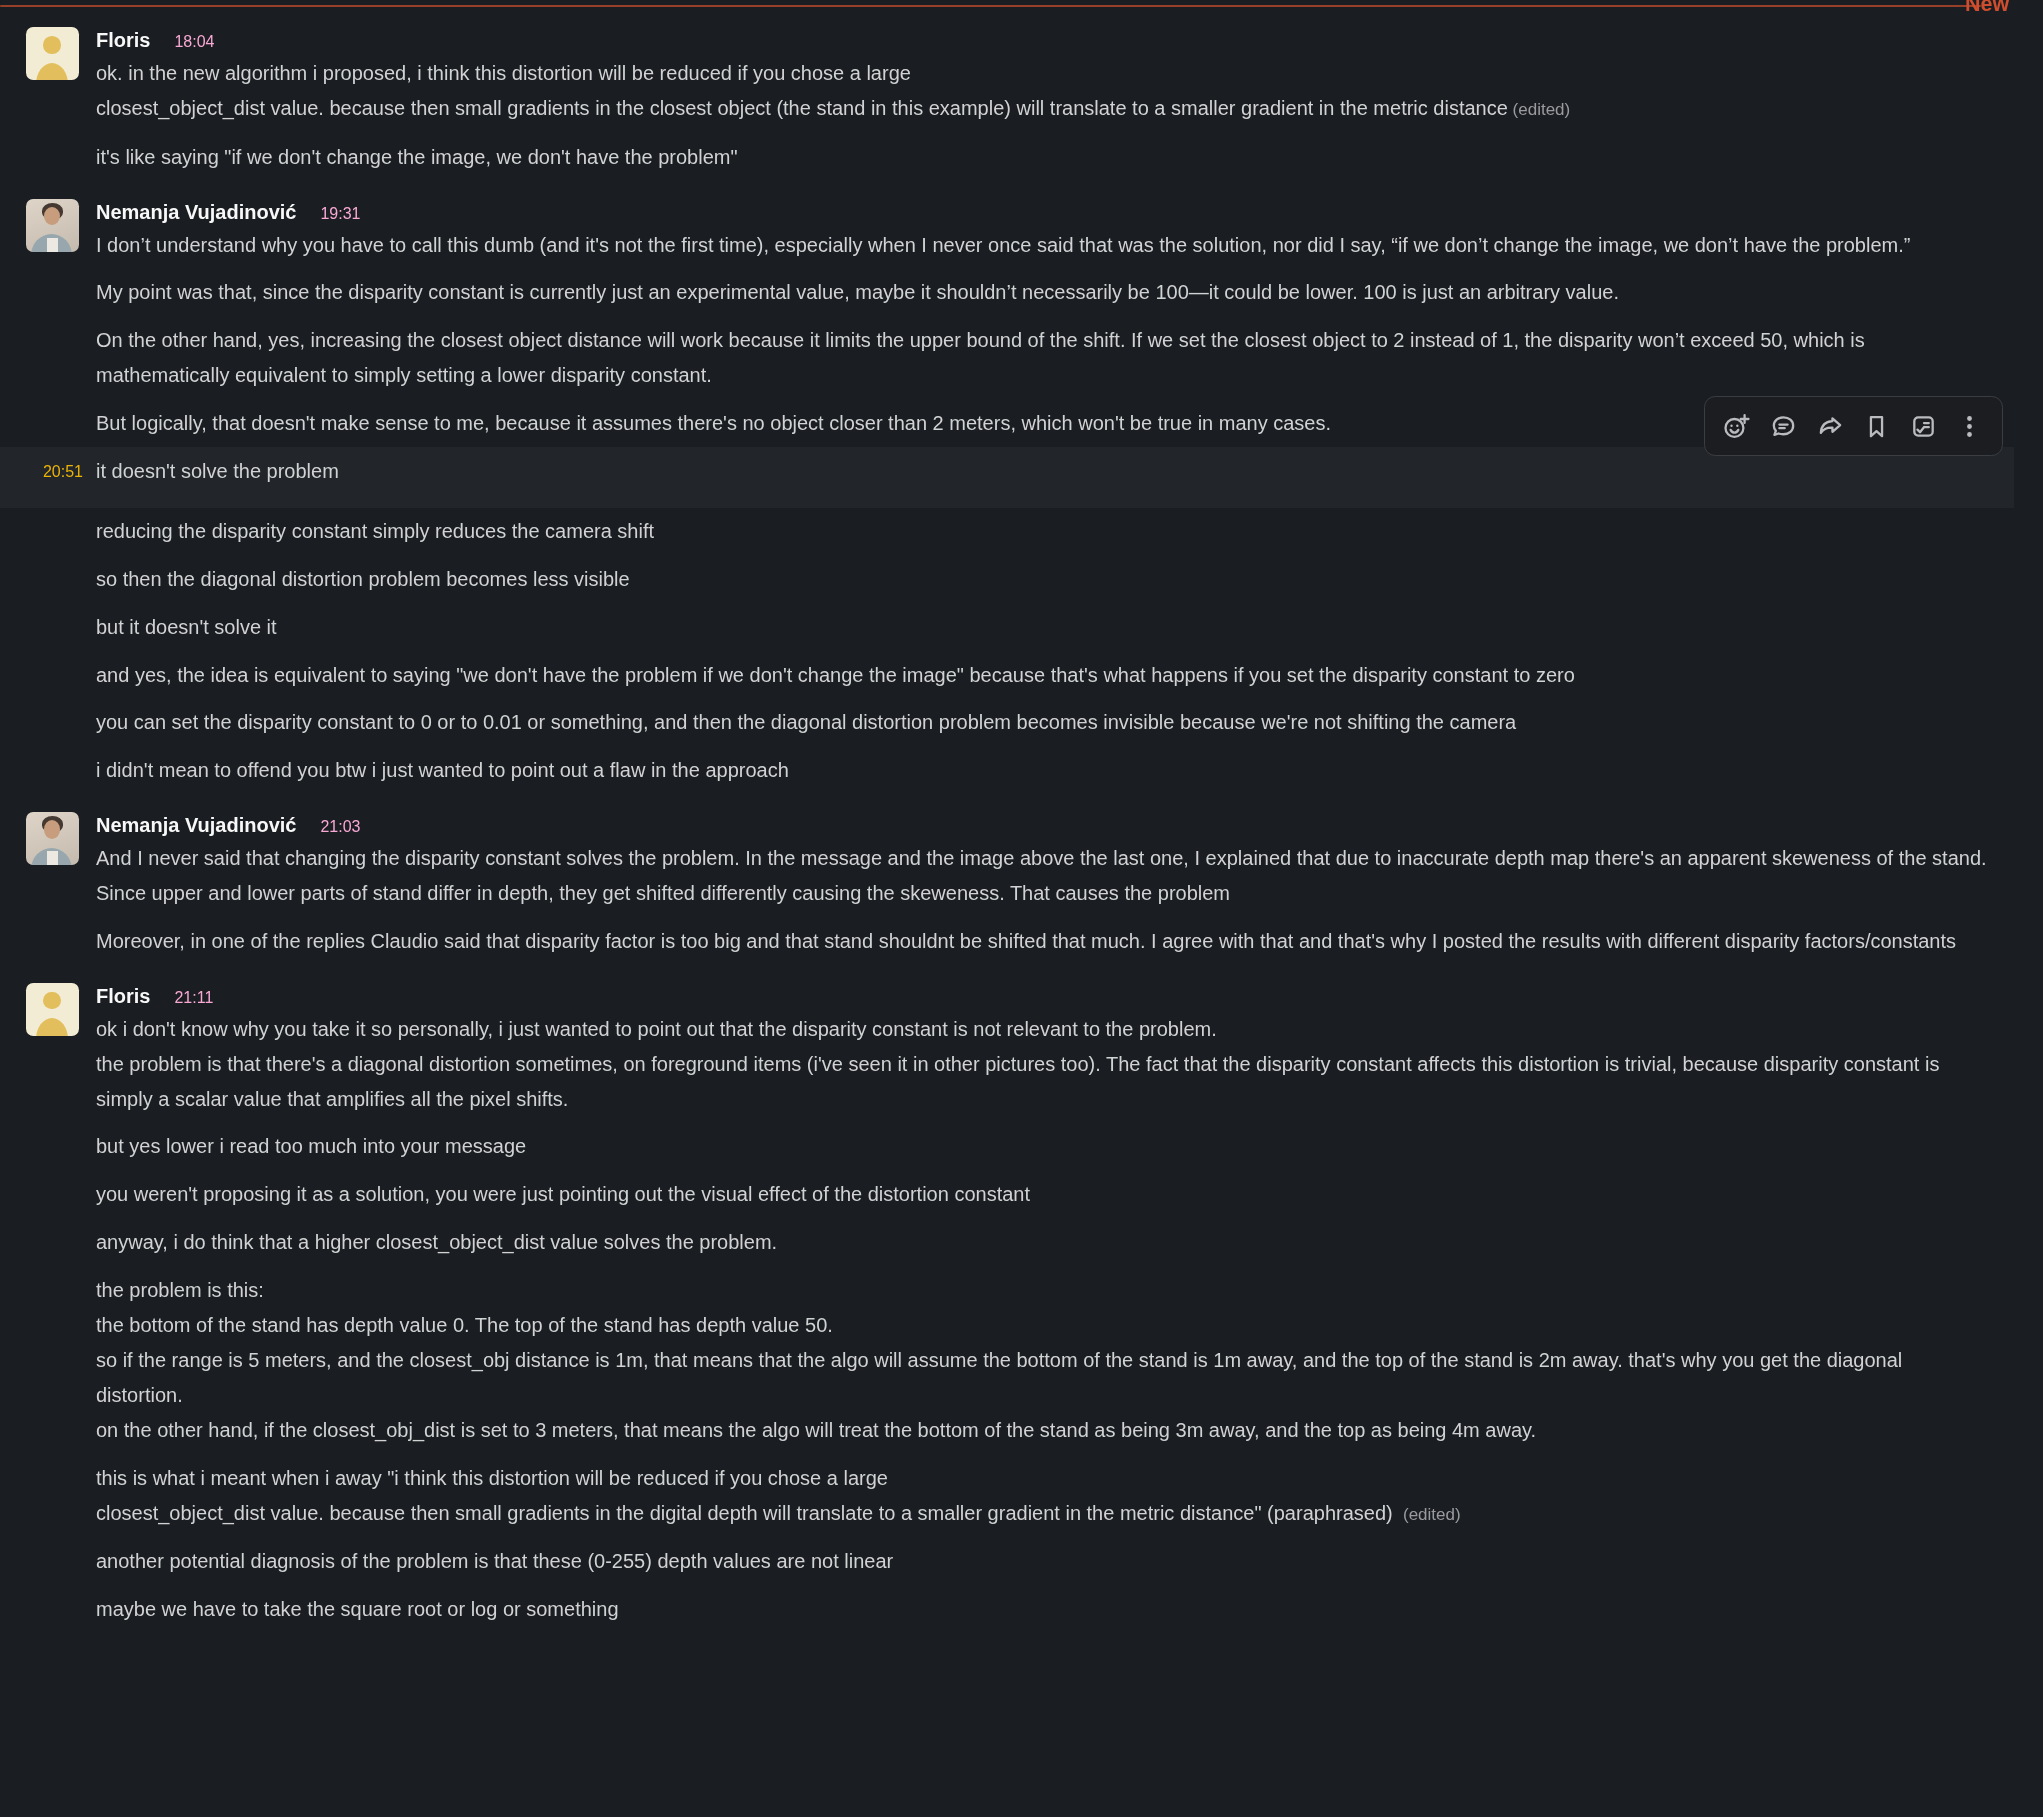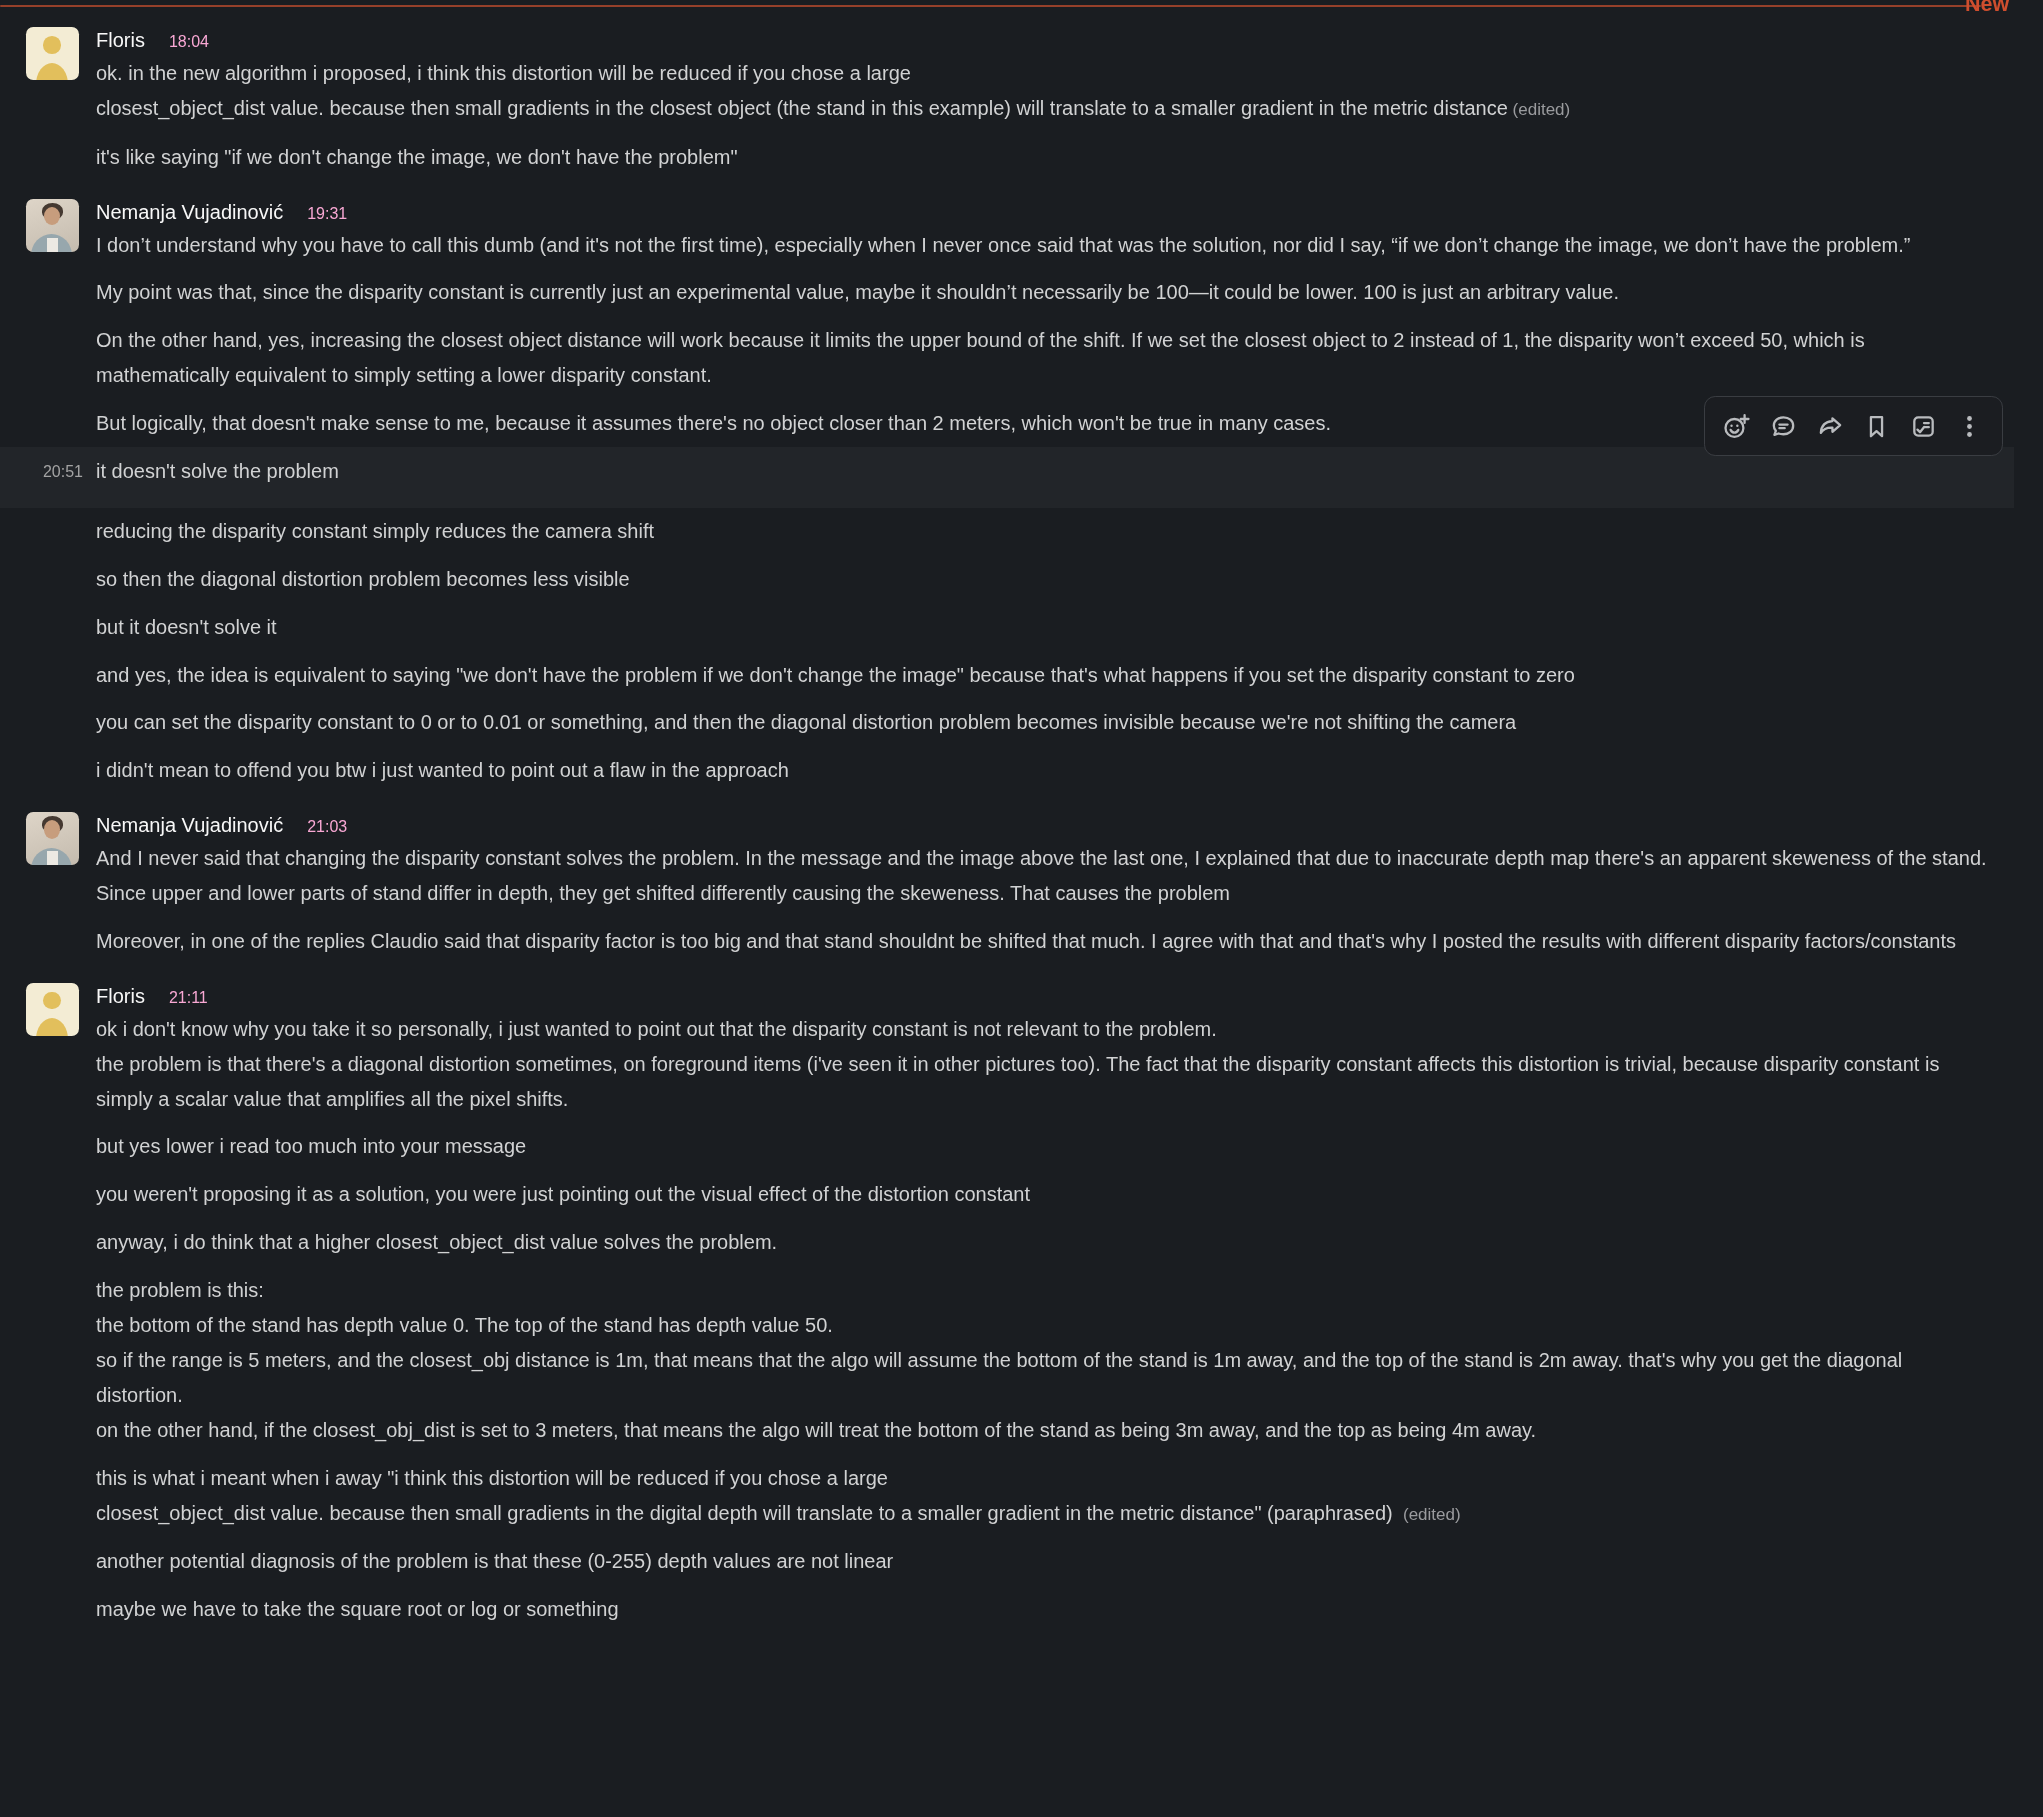--- a/index.html
+++ b/index.html
@@ -26,25 +26,25 @@
   .avatar.floris{background:#f3ecd4;}
   .avatar.floris .head{position:absolute;top:8.8px;left:17.6px;width:17.6px;height:17.6px;border-radius:50%;background:#e2bf5c;}
   .avatar.floris .body{position:absolute;bottom:-6.4px;left:10.4px;width:32px;height:24px;border-radius:50% 50% 0 0/90% 90% 0 0;background:#e2bf5c;}
   .avatar.nemanja{background:linear-gradient(160deg,#ded5c8,#c4bbae);}
   .avatar.nemanja .cardigan{position:absolute;bottom:-8px;left:5.6px;width:41px;height:25.5px;border-radius:50% 50% 0 0/85% 85% 0 0;background:#97a7ad;}
   .avatar.nemanja .shirt{position:absolute;bottom:-4.8px;left:21px;width:11.2px;height:19px;background:#ece9e3;}
   .avatar.nemanja .hair{position:absolute;top:4px;left:16px;width:21px;height:16px;border-radius:50% 50% 40% 40%;background:#453931;}
   .avatar.nemanja .face{position:absolute;top:8px;left:18.4px;width:16px;height:18.4px;border-radius:50%;background:#c79d7d;}
 
   .author-line{height:32px;line-height:32px;white-space:nowrap;}
-  .author-name{font-size:20px;font-weight:normal;color:#f8f8f8;cursor:pointer;}
+  .author-name{font-size:20px;font-weight:bold;color:#f8f8f8;cursor:pointer;}
   .msg-time{font-size:16px;color:#f9a8d4;margin-left:24px;cursor:pointer;}
 
   .gutter-time{position:absolute;left:0;top:6.4px;width:83px;text-align:right;
-    font-size:16px;line-height:35px;color:#a3a3a3;}
+    font-size:16px;line-height:35px;color:#eab308;}
 
   .msg-text{font-size:20px;line-height:35px;color:#d1d2d3;white-space:pre-wrap;margin:0 0 12.8px 0;}
   .msg-text:last-child{margin-bottom:0;}
   .edited{color:#9a9b9e;font-size:17px;}
 
   
   .actions-toolbar{
     position:absolute;right:11.2px;top:-51px;z-index:10;
     display:flex;align-items:center;gap:11.2px;
     background:#1b1d21;border:0.8px solid #3a3d42;border-radius:11.2px;

